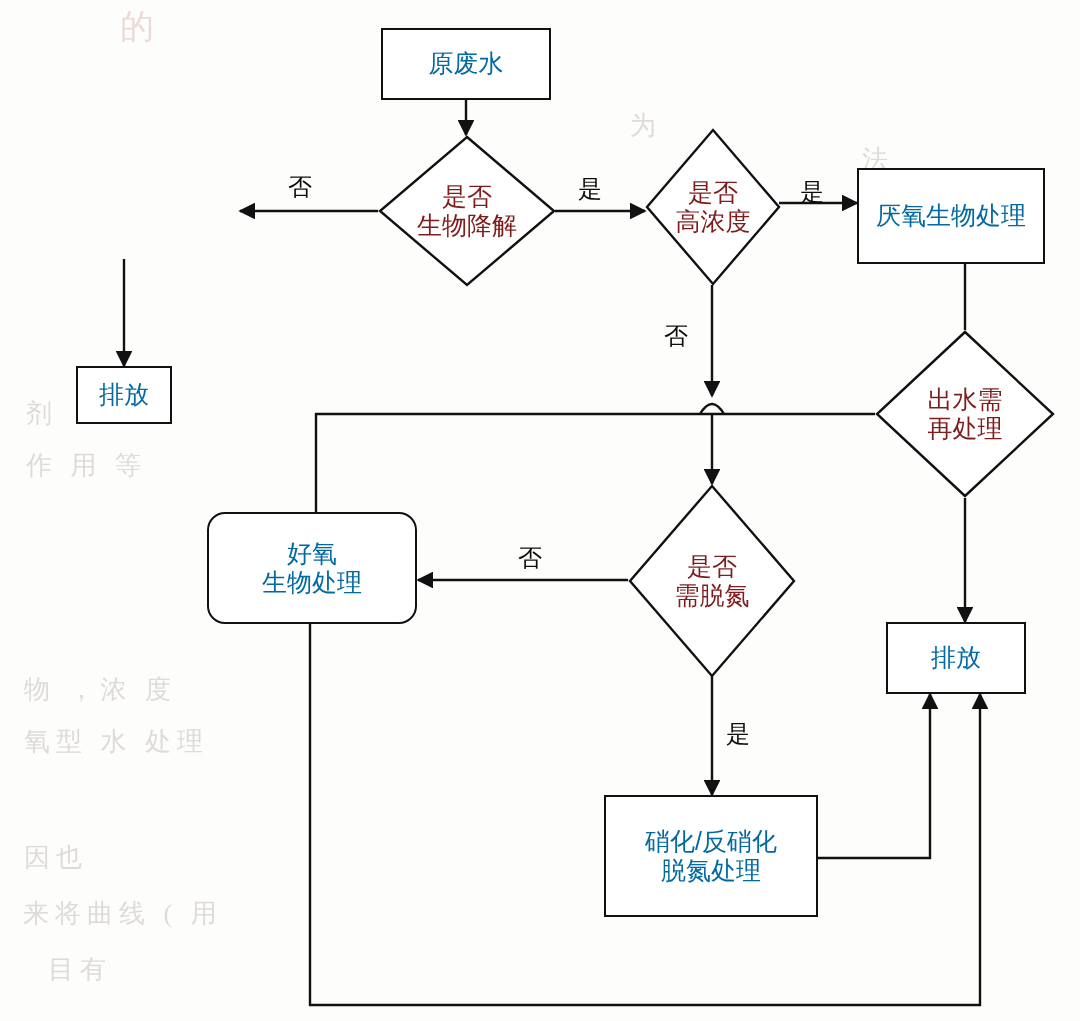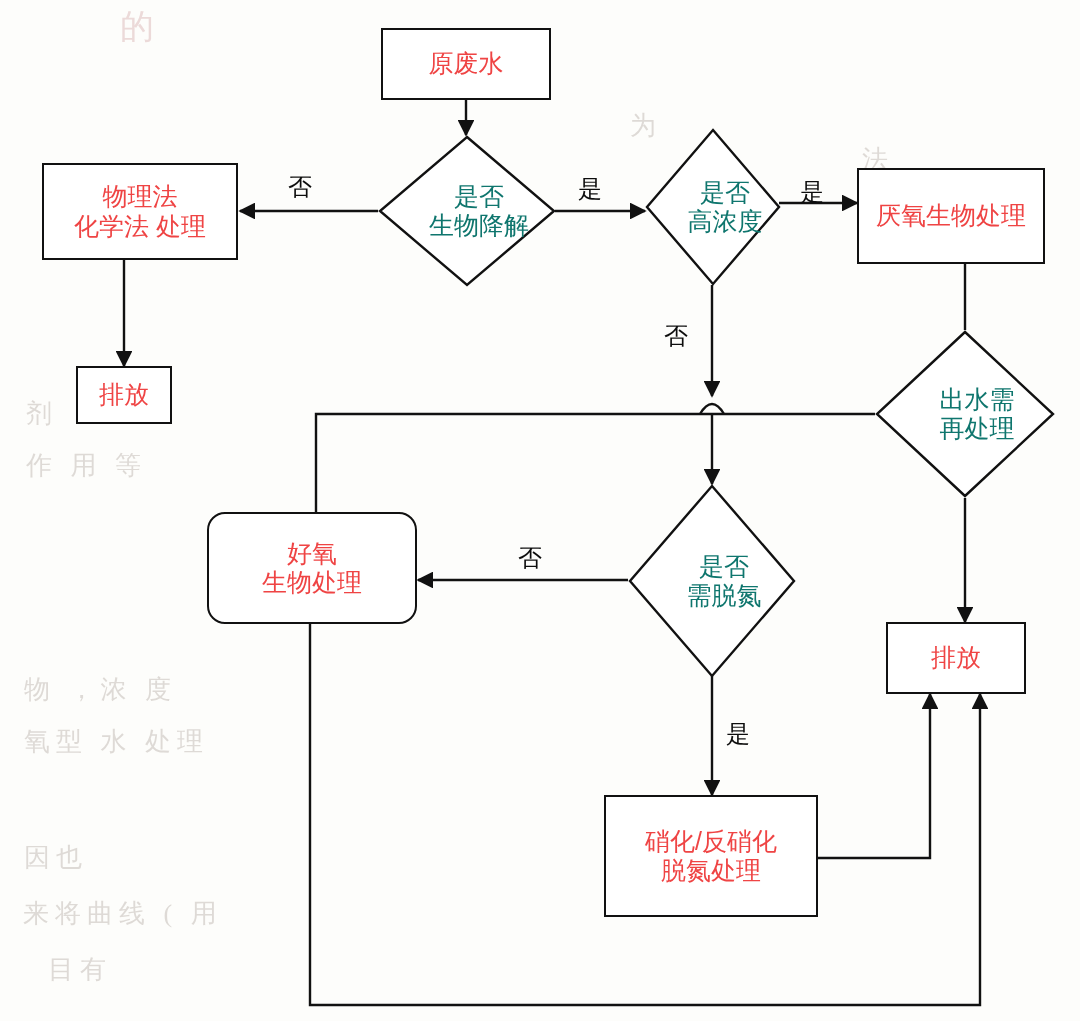--- a/index.html
+++ b/index.html
@@ -39,48 +39,48 @@
     pointer-events: none;
   }
 
   .node {
     position: absolute;
     box-sizing: border-box;
     display: flex;
     align-items: center;
     justify-content: center;
     text-align: center;
-    color: #ef4444;
+    color: #0369a1;
     font-size: 25px;
     line-height: 1.18;
     white-space: pre-line;
   }
   .node.box {
     border: 2px solid #111;
     background: #ffffff;
   }
   .diamond {
     position: absolute;
   }
   .diamond .dshape {
     position: absolute;
     left: 0; top: 0;
     width: 100%; height: 100%;
   }
   .diamond .dlabel {
     position: absolute;
-    left: 12px; top: 0;
+    left: 0; top: 0;
     width: 100%; height: 100%;
     display: flex;
     align-items: center;
     justify-content: center;
     text-align: center;
     font-size: 25px;
     line-height: 1.18;
-    color: #0f766e;
+    color: #7f1d1d;
     white-space: pre-line;
   }
   .edge-label {
     position: absolute;
     font-size: 24px;
     color: #0d0d0d;
     background: transparent;
   }
 </style>
 </head>
@@ -134,22 +134,20 @@
       <path d="M 712 676 L 712 795" marker-end="url(#arrow)"></path>
 
       <path d="M 818 858 L 930 858 L 930 694" marker-end="url(#arrow)"></path>
 
       <path d="M 310 624 L 310 1005 L 980 1005 L 980 694" marker-end="url(#arrow)"></path>
     </g>
   </svg>
 
   <div class="node box" style="left:381px; top:28px; width:170px; height:72px;">原废水</div>
 
-  <div class="node box" style="left:42px; top:163px; width:196px; height:97px;">物理法
-化学法 处理</div>
 
   <div class="node box" style="left:76px; top:366px; width:96px; height:58px;">排放</div>
 
   <div class="node box" style="left:857px; top:168px; width:188px; height:96px;">厌氧生物处理</div>
 
   <div class="node box" style="left:207px; top:512px; width:210px; height:112px;border-radius:18px;">好氧
 生物处理</div>
 
   <div class="node box" style="left:604px; top:795px; width:214px; height:122px;">硝化/反硝化
 脱氮处理</div>

